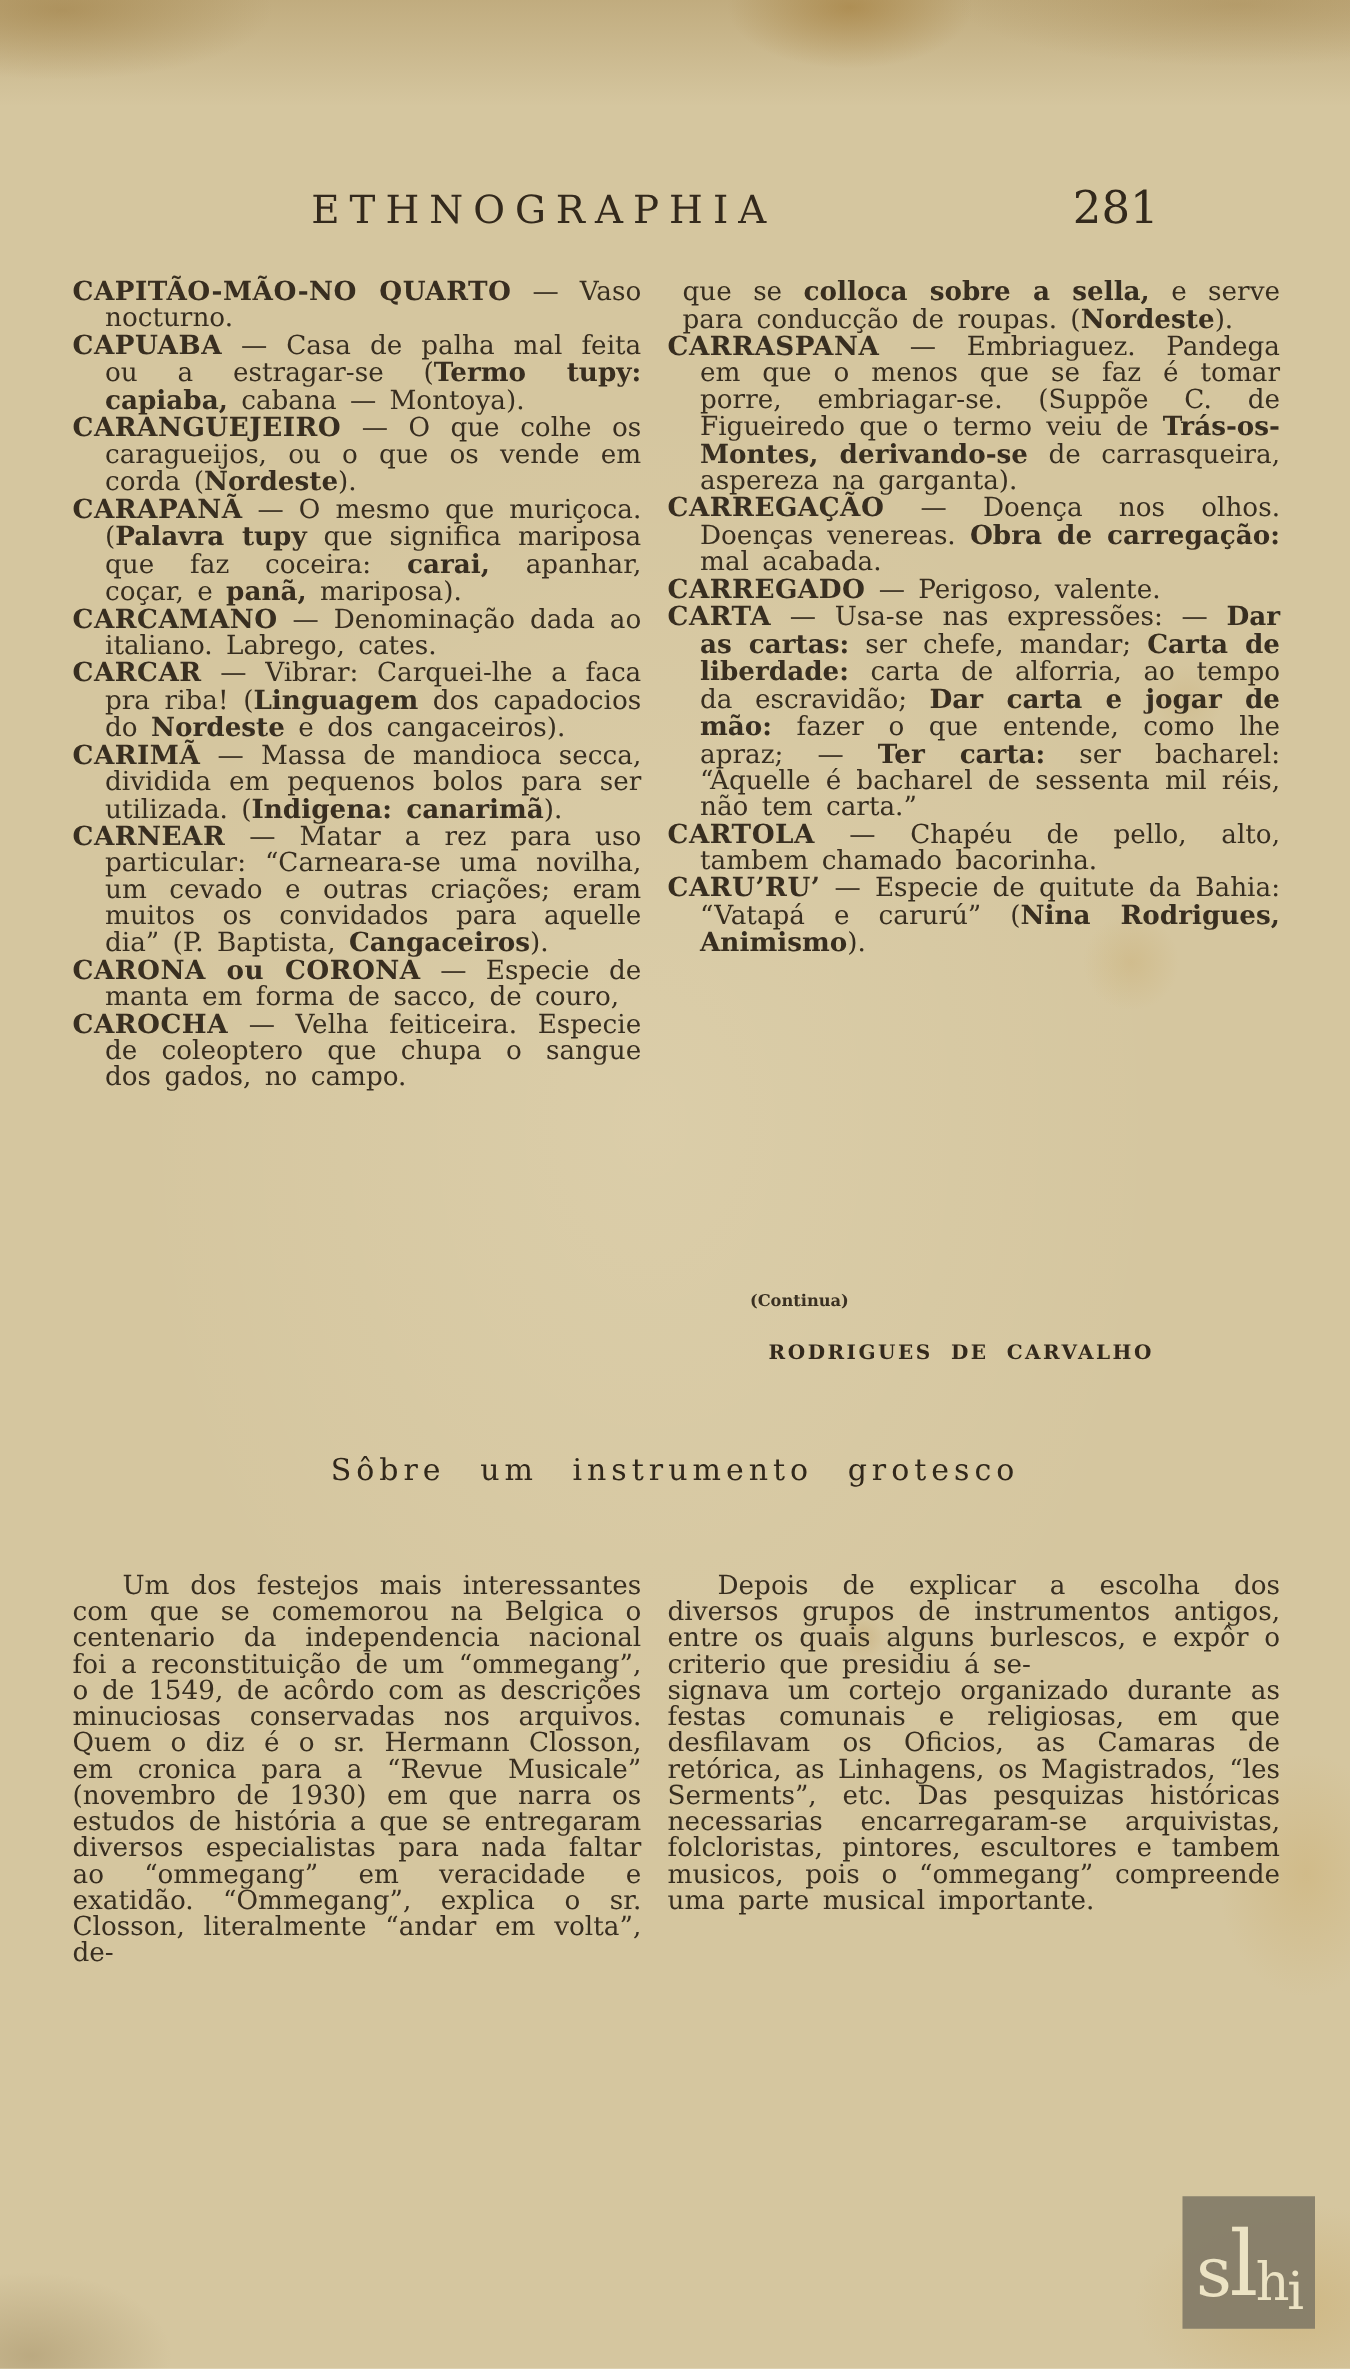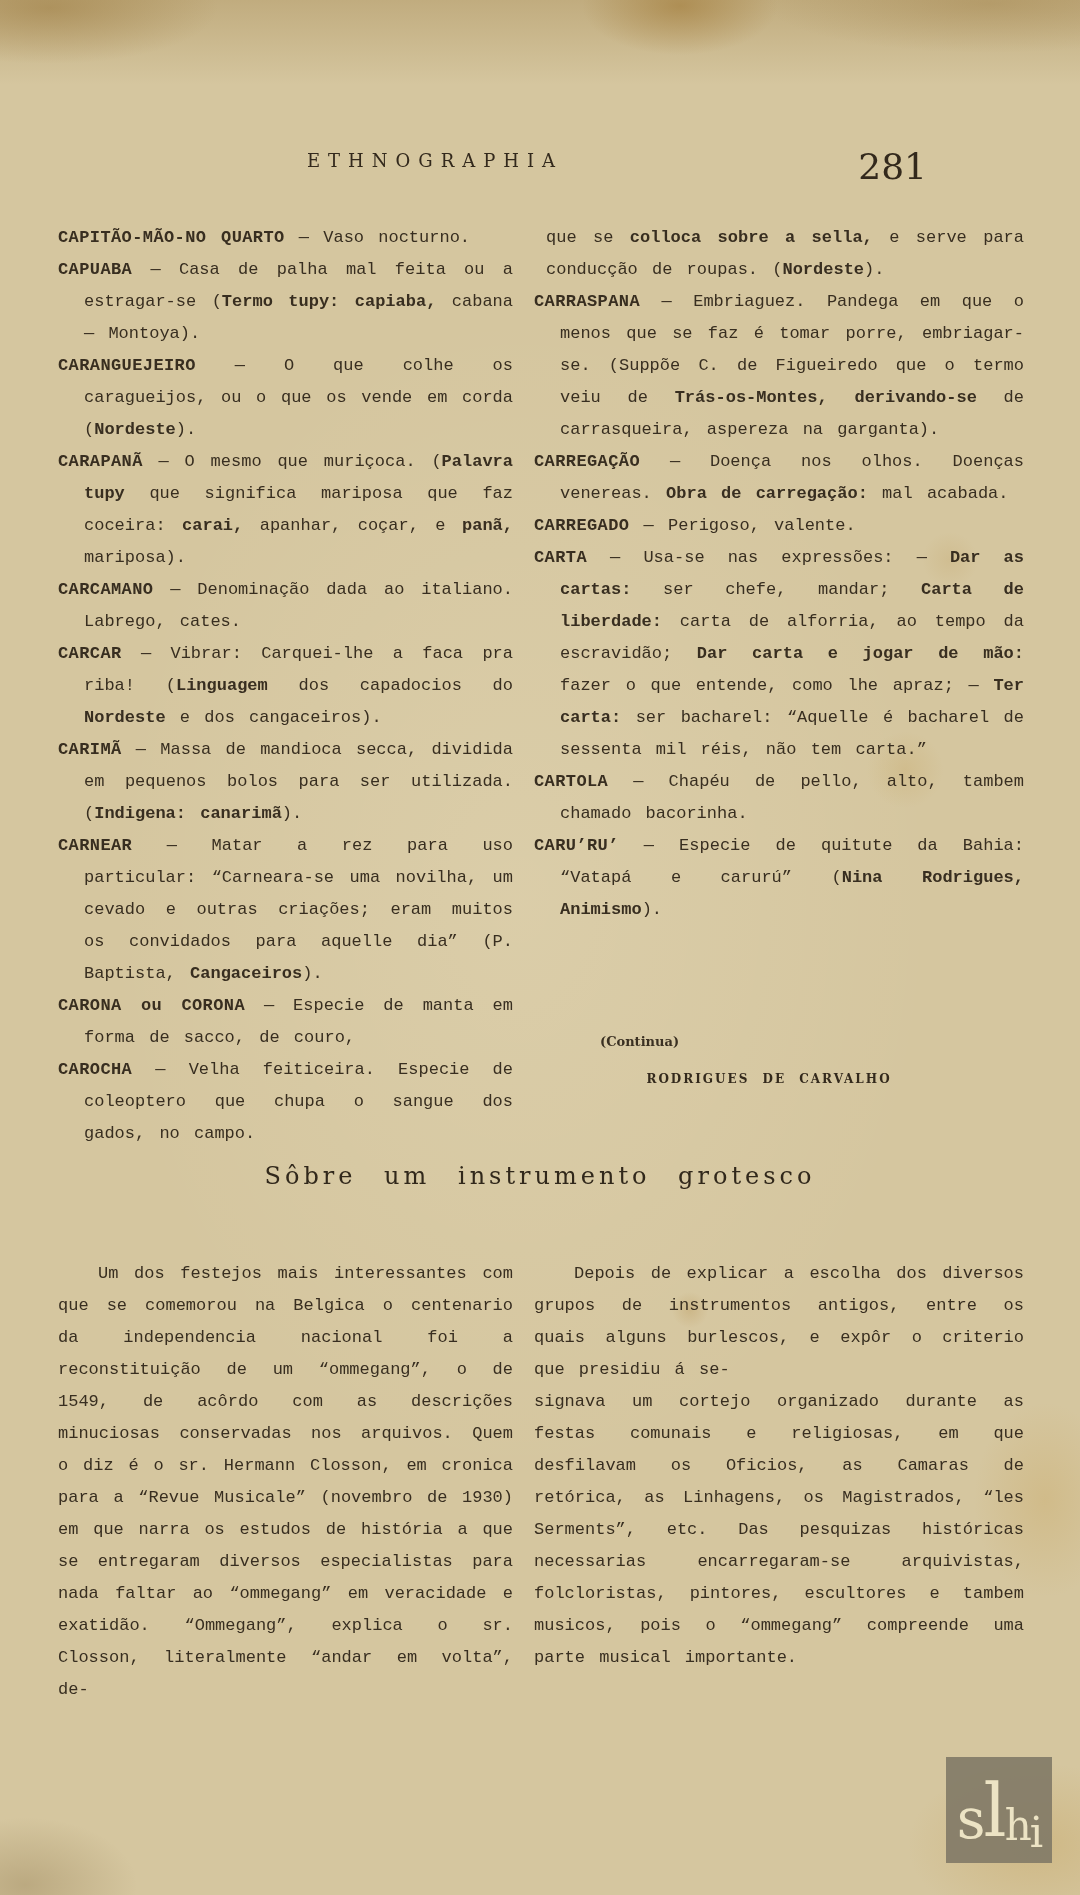--- a/index.html
+++ b/index.html
@@ -19,38 +19,38 @@
       radial-gradient(ellipse 170px 110px at 1035px 1845px, rgba(190,148,66,0.28), rgba(190,148,66,0) 75%),
       radial-gradient(ellipse 150px 90px at 25px 1885px,    rgba(120,95,50,0.28), rgba(120,95,50,0) 75%),
       radial-gradient(circle 26px at 690px 1310px,     rgba(170,125,50,0.22), rgba(170,125,50,0) 70%),
       radial-gradient(circle 40px at 950px 560px,      rgba(180,140,65,0.15), rgba(180,140,65,0) 70%),
       radial-gradient(ellipse 520px 740px at 520px 900px, rgba(255,249,228,0.14), rgba(255,249,228,0) 80%);
   }
   
   .pg-header{position:absolute;top:150px;left:0;width:100%;height:36px;}
   .journal{
     position:absolute;left:435px;transform:translateX(-50%);
-    font-size:18px;letter-spacing:8px;white-space:nowrap;color:#33291c;
+    font-size:31px;letter-spacing:8px;white-space:nowrap;color:#33291c;
   }
   .pagenum{position:absolute;right:153px;top:-4px;font-size:36px;color:#33291c;}
   
   .col{position:absolute;text-align:justify;}
-  .dict,.art{font-size:17px;line-height:32px;word-spacing:4px;font-family:Liberation Mono, monospace;}
+  .dict,.art{font-size:21px;line-height:21px;word-spacing:4px;}
   #dict-left{left:58px;top:222px;width:455px;}
   #dict-right{left:534px;top:222px;width:490px;}
   .entry{padding-left:26px;text-indent:-26px;}
   .entry.cont{padding-left:12px;text-indent:0;}
   .term{font-weight:700;letter-spacing:0.4px;}
   .bd{font-weight:700;}
   .dash{white-space:pre;}
   
   .continua{position:absolute;left:600px;top:1034px;font-size:13px;font-weight:700;color:#3a3022;}
   .author{
     position:absolute;left:534px;top:1072px;width:470px;text-align:center;
-    font-size:12px;font-weight:700;letter-spacing:2px;word-spacing:7px;color:#33291c;
+    font-size:16px;font-weight:700;letter-spacing:2px;word-spacing:7px;color:#33291c;
   }
   
   .article-title{
     position:absolute;left:0;top:1162px;width:1080px;margin:0;text-align:center;
     font-size:24px;font-weight:500;letter-spacing:4px;word-spacing:16px;color:#31281b;
   }
   #art-left{left:58px;top:1258px;width:455px;}
   #art-right{left:534px;top:1258px;width:490px;}
   .para{margin:0;text-align:justify;}
   .para.ind{text-indent:40px;}

